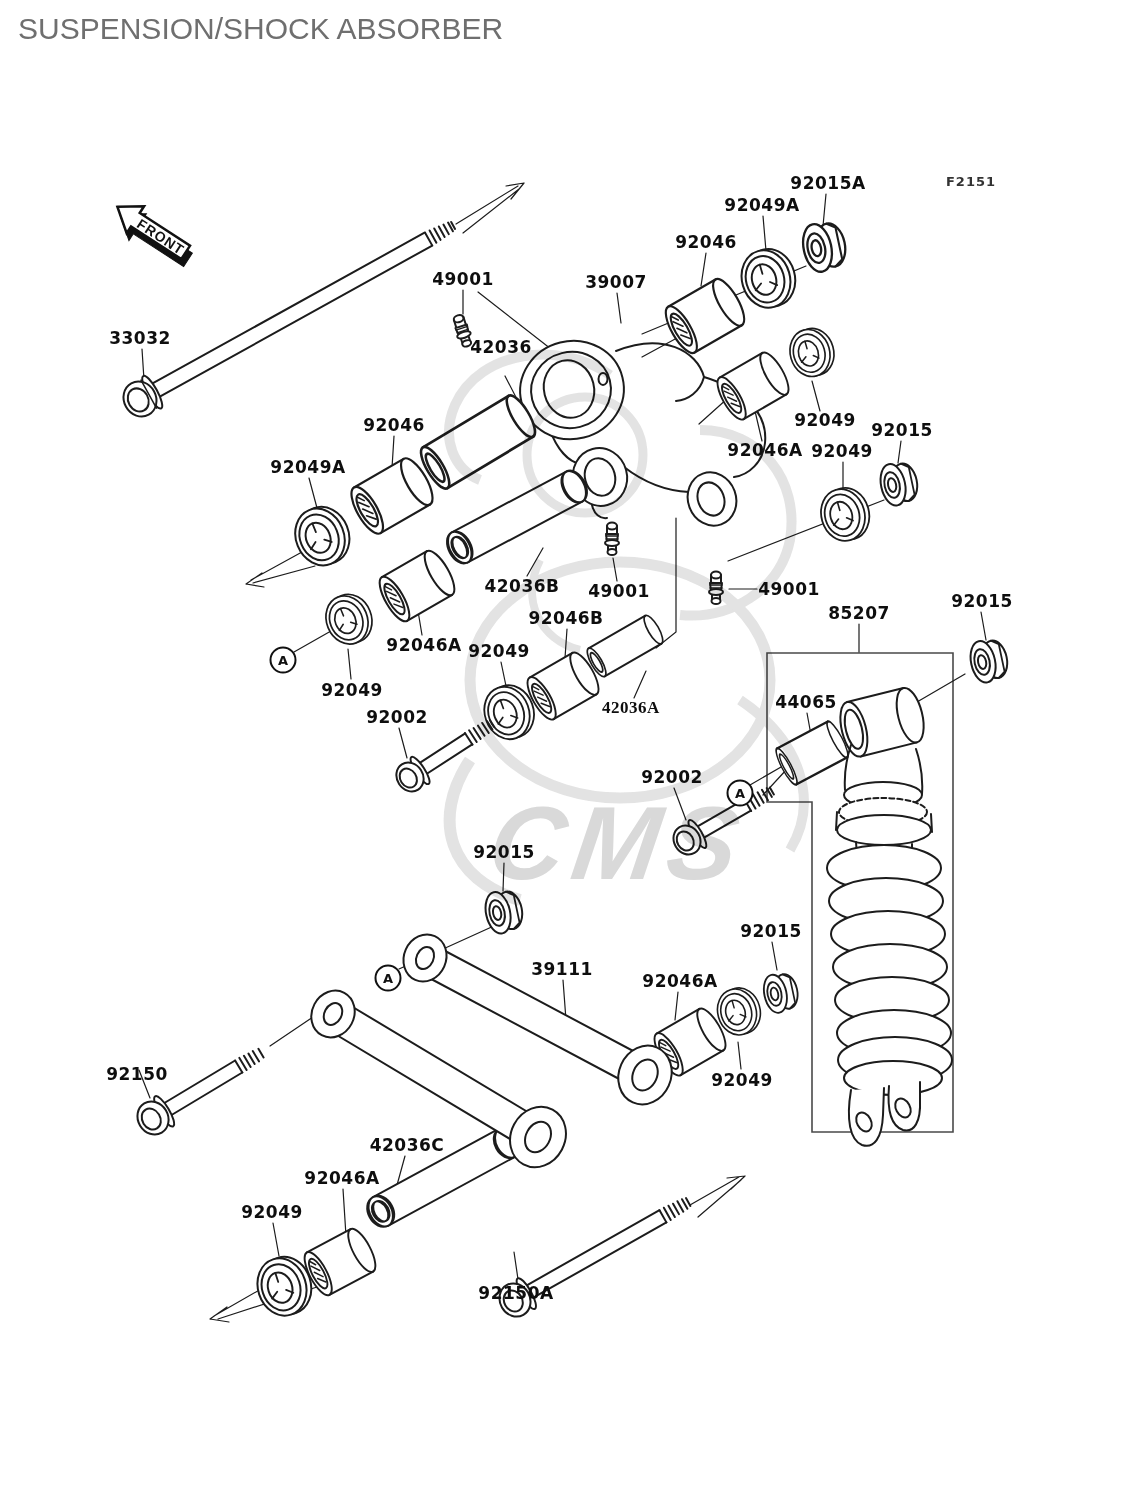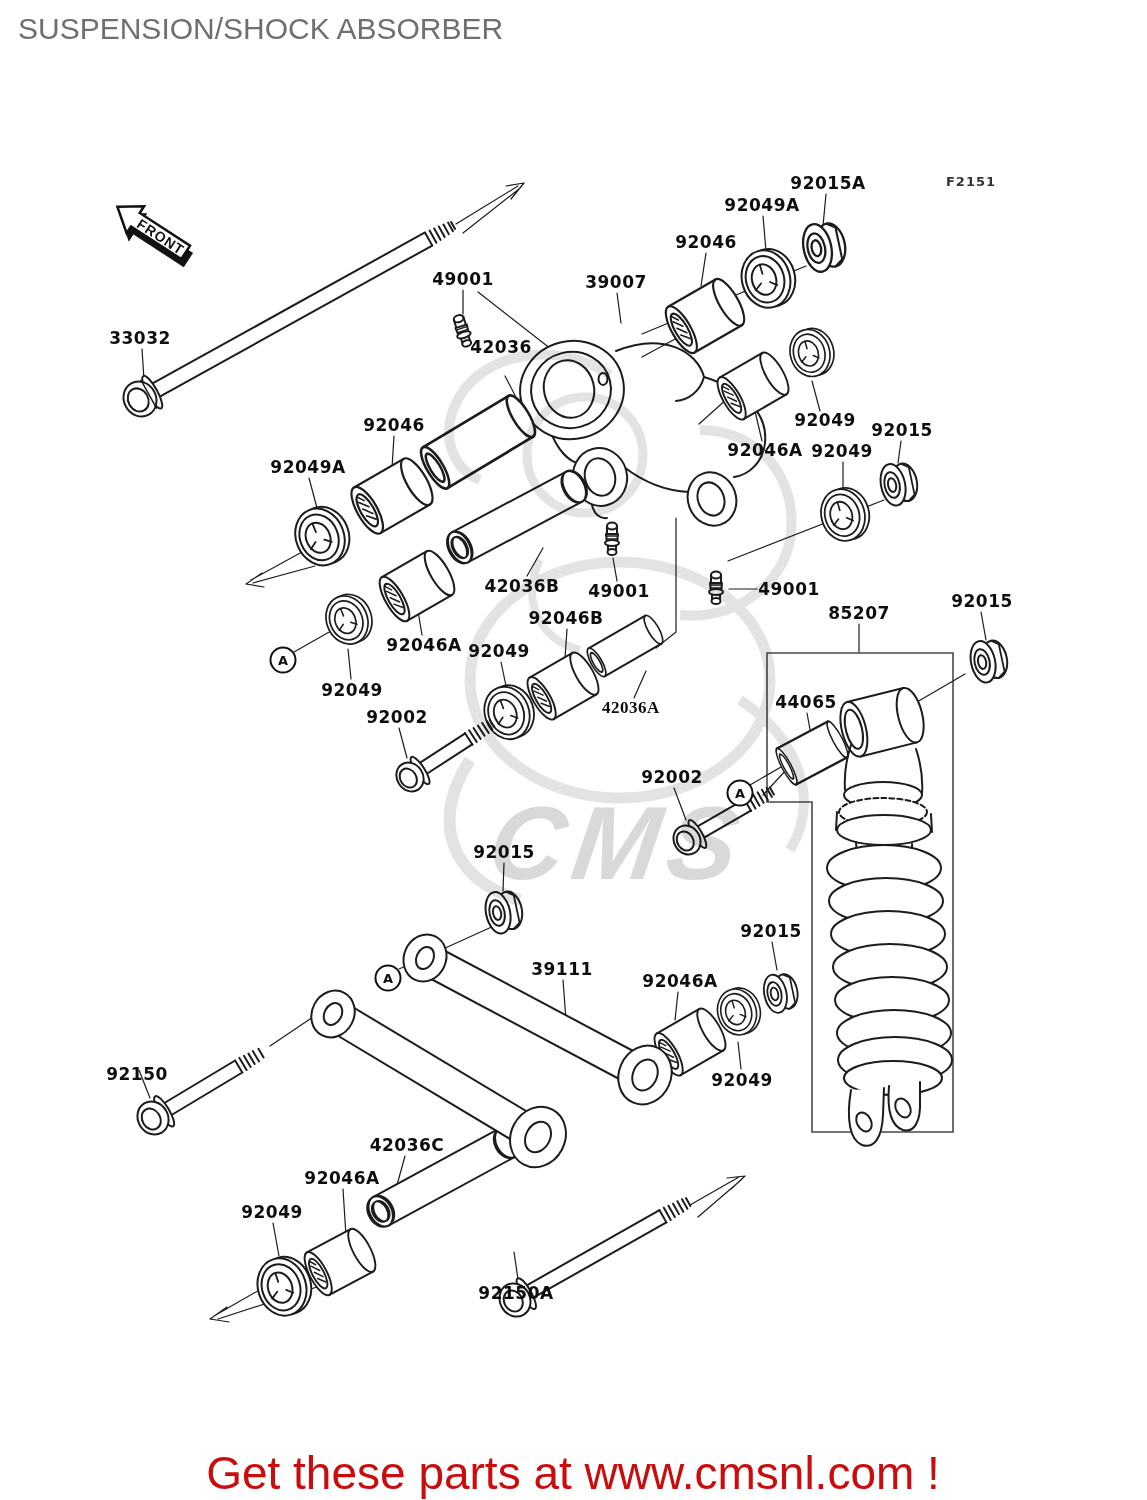--- a/index.html
+++ b/index.html
@@ -349,14 +349,13 @@
       <div class="part-label" style="left: 742px; top: 1080px;">92049</div>
       <div class="part-label" style="left: 407px; top: 1145px;">42036C</div>
       <div class="part-label" style="left: 342px; top: 1178px;">92046A</div>
       <div class="part-label" style="left: 272px; top: 1212px;">92049</div>
       <div class="part-label" style="left: 516px; top: 1293px;">92150A</div>
       <div class="ref-marker" style="left: 283px; top: 660px;">A</div>
       <div class="ref-marker" style="left: 388px; top: 978px;">A</div>
       <div class="ref-marker" style="left: 740px; top: 793px;">A</div>
     </div>
 
-  <div class="footer-banner">Get these parts at www.cmsnl.com !</div>
 </div>
 
 </body></html>

